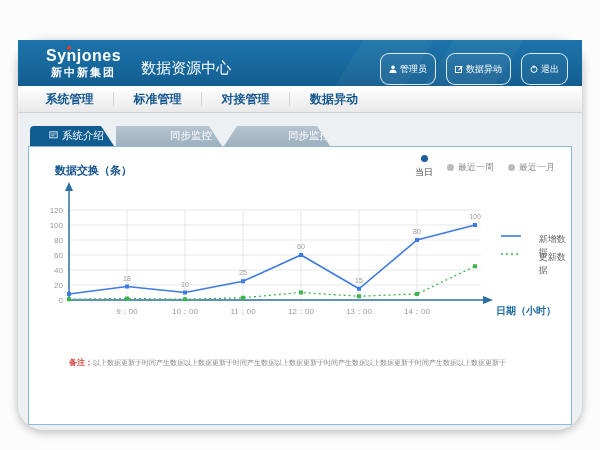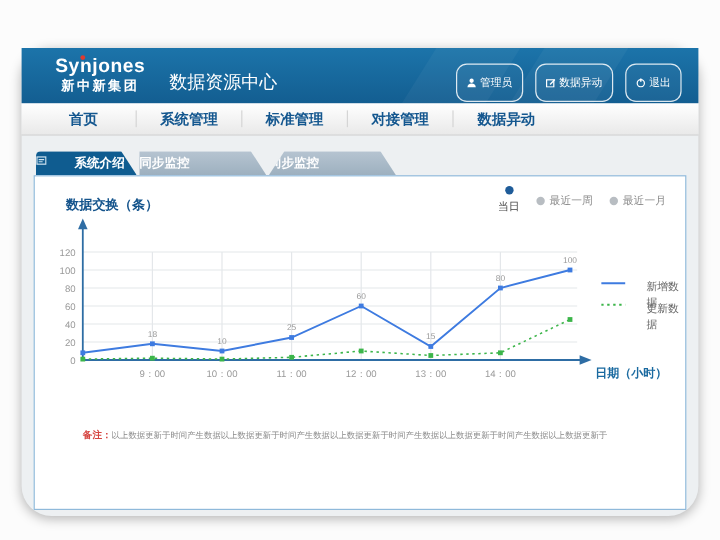--- a/index.html
+++ b/index.html
@@ -24,22 +24,22 @@
     font-size:9px; cursor:pointer; background:rgba(255,255,255,.04); }
   .pill svg { display:block; }
   
   .navbar { height:27px; background:linear-gradient(#ffffff,#e9e9e9);
     border-bottom:1px solid #d2d2d2; display:flex; align-items:center; padding-left:8px; }
   .nav-item { width:88px; text-align:center; font-size:12px; font-weight:bold;
     color:#14578f; border-right:1px solid #d5d5d5; cursor:pointer; line-height:14px; }
   .nav-item:last-child { border-right:none; }
   
   .tabs { display:flex; margin:13px 0 0 12px; gap:2px; height:20px; }
-  .tab { display:flex; align-items:center; justify-content:space-between; gap:4px;
-    color:#fff; font-size:10.5px; font-weight:bold; cursor:pointer; }
+  .tab { display:flex; align-items:center; justify-content:flex-end; gap:4px;
+    color:#fff; font-size:10.5px; font-weight:normal; cursor:pointer; }
   .tab-active { width:84px; background:#0f5c90; border-top-left-radius:4px;
     clip-path:polygon(0 0,calc(100% - 13px) 0,100% 100%,0 100%); padding-right:10px; }
   .tab-inactive { width:106px; background:linear-gradient(#b6c4d1,#9db0bf); }
   .tab-mid { clip-path:polygon(0 0,calc(100% - 13px) 0,100% 100%,0 100%); padding-right:10px; }
   .tab-last { clip-path:polygon(13px 0,calc(100% - 13px) 0,100% 100%,0 100%); }
   
   .panel { position:relative; margin:0 10px; height:279px; background:#fff;
     border:1px solid #8fb9da; }
   .filters { position:absolute; top:8px; right:16px; display:flex; gap:14px; }
   .radio { display:flex; align-items:center; gap:4px; font-size:9px; color:#8a8a8a; cursor:pointer; }
@@ -94,21 +94,20 @@
               <circle cx="4" cy="4.4" r="3" fill="none" stroke="#fff" stroke-width="1"></circle>
               <line x1="4" y1="0.5" x2="4" y2="3.2" stroke="#fff" stroke-width="1.2"></line>
             </svg>
           </span>
         <span>退出</span>
       </div>
     </div>
   </div>
 
   <div class="navbar">
-    <div class="nav-item">首页</div>
     <div class="nav-item">系统管理</div>
     <div class="nav-item">标准管理</div>
     <div class="nav-item">对接管理</div>
     <div class="nav-item">数据异动</div>
   </div>
 
   <div class="tabs">
     <div class="tab tab-active">
       <span><svg width="9" height="9" viewBox="0 0 9 9">
             <rect x="0.8" y="0.8" width="7.4" height="6" fill="none" stroke="#cfe2ef" stroke-width="1"></rect>

